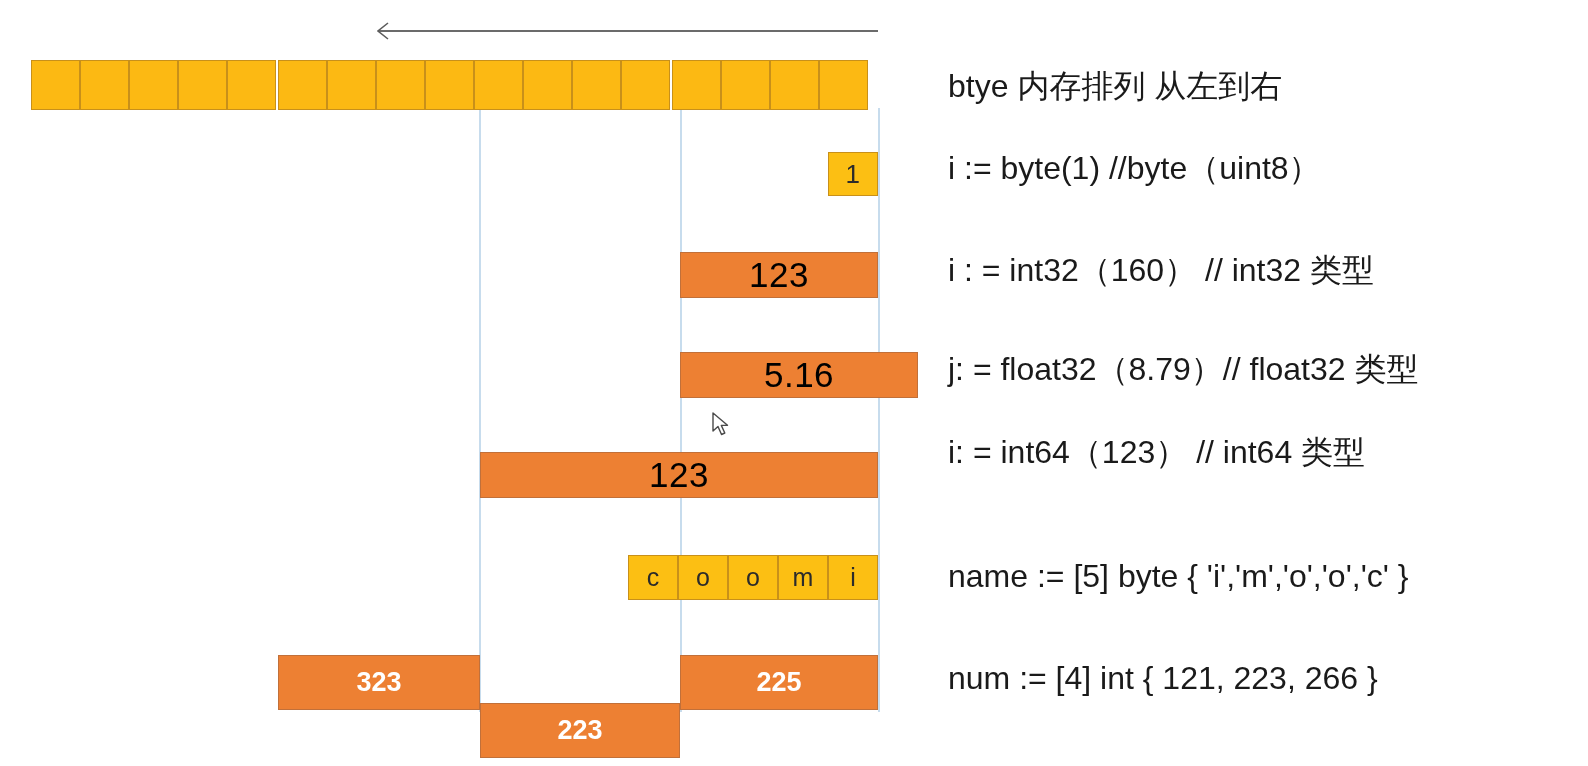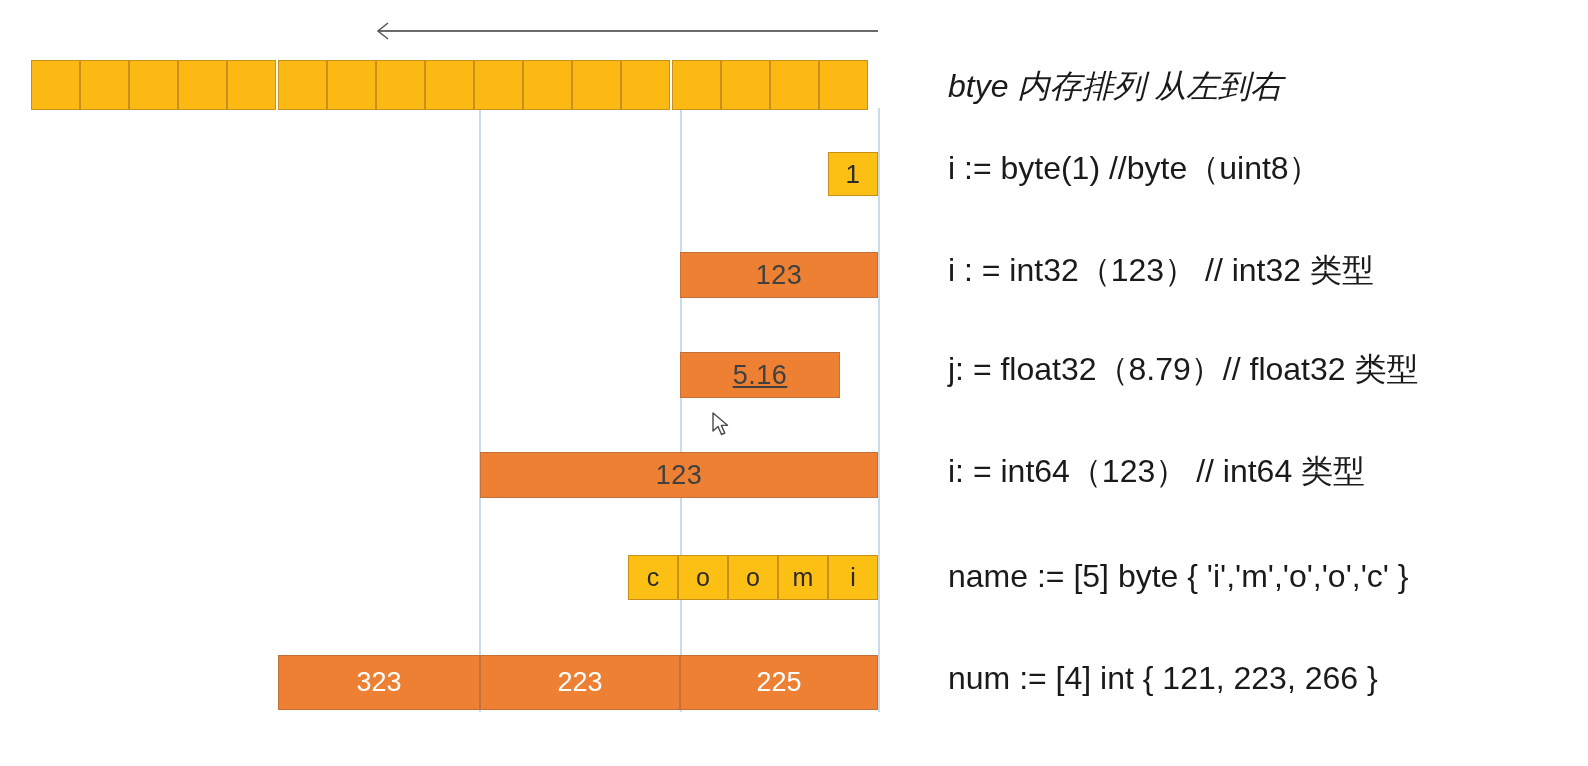--- a/index.html
+++ b/index.html
@@ -38,34 +38,34 @@
   }
   .byte-cell.gap-left{margin-left:2px;}
 
   
   .bar{
     position:absolute;
     box-sizing:border-box;
     display:flex;
     align-items:center;
     justify-content:center;
-    color:#404040;
-    font-size:27px;
+    color:#000000;
+    font-size:35px;
     letter-spacing:.5px;
   }
   .bar.orange{
     background:#ed8033;
     border:1px solid #c1703a;
   }
   .bar.yellow{
     background:#fcbf13;
     border:1px solid #c8901a;
     color:#2b2b2b;
   }
-  .seg-row{position:absolute;display:flex;box-sizing:border-box;}
+  .seg-row{position:absolute;display:flex;box-sizing:border-box;font-weight:bold;}
   .seg{
     box-sizing:border-box;
     background:#ed8033;
     border:1px solid #c1703a;
     color:#fff;
     font-size:27px;
     display:flex;align-items:center;justify-content:center;
     height:100%;
   }
   .chip-row{position:absolute;display:flex;}
@@ -129,21 +129,21 @@
   </div>
 
   <div class="bar yellow" style="left:828px;top:152px;width:50px;height:44px;font-size:26px;">
     <span>1</span>
   </div>
 
   <div class="bar orange" style="left:680px;top:252px;width:198px;height:46px;">
     <span>123</span>
   </div>
 
-  <div class="bar orange" style="left:680px;top:352px;width:160px;height:46px;text-decoration:underline;">
+  <div class="bar orange" style="left:680px;top:352px;width:238px;height:46px;">
     <span>5.16</span>
   </div>
 
   <div class="bar orange" style="left:480px;top:452px;width:398px;height:46px;">
     <span>123</span>
   </div>
 
   <div class="chip-row" style="left:628px;top:555px;width:250px;height:45px;">
     <div class="chip" style="width:50px;">
       <span>c</span>
@@ -159,33 +159,33 @@
     </div>
     <div class="chip" style="width:50px;">
       <span>i</span>
     </div>
   </div>
 
   <div class="seg-row" style="left:278px;top:655px;width:600px;height:55px;">
     <div class="seg" style="width:202px;">
       <span>323</span>
     </div>
-    <div class="seg" style="width:200px;">
+    <div class="seg" style="width:200px;margin-top:48px;">
       <span>223</span>
     </div>
     <div class="seg" style="width:198px;">
       <span>225</span>
     </div>
   </div>
 
-  <div class="caption" style="top:70px;font-style:italic;">btye 内存排列 从左到右</div>
+  <div class="caption" style="top:70px;">btye 内存排列 从左到右</div>
   <div class="caption" style="top:152px;">i := byte(1)  //byte（uint8）</div>
-  <div class="caption" style="top:254px;">i : = int32（123）   // int32 类型</div>
+  <div class="caption" style="top:254px;">i : = int32（160）   // int32 类型</div>
   <div class="caption" style="top:353px;">j: = float32（8.79）// float32 类型</div>
-  <div class="caption" style="top:455px;text-align:center;">i: = int64（123） // int64 类型</div>
+  <div class="caption" style="top:436px;text-align:center;">i: = int64（123） // int64 类型</div>
   <div class="caption" style="top:560px;text-align:center;">name := [5] byte { 'i','m','o','o','c' }</div>
   <div class="caption" style="top:662px;">num := [4] int { 121, 223, 266 }</div>
 
   <svg class="cursor" id="mouse-cursor" viewBox="0 0 20 26" style="left: 712px; top: 412px;">
     <polygon points="1,1 1,19 6,14.5 9.5,22.5 12.8,21 9.3,13.4 15.5,13.2" fill="#ffffff" stroke="#4a4a4a" stroke-width="1.4" stroke-linejoin="round"></polygon>
   </svg>
 
 </div>
 
 </body></html>

